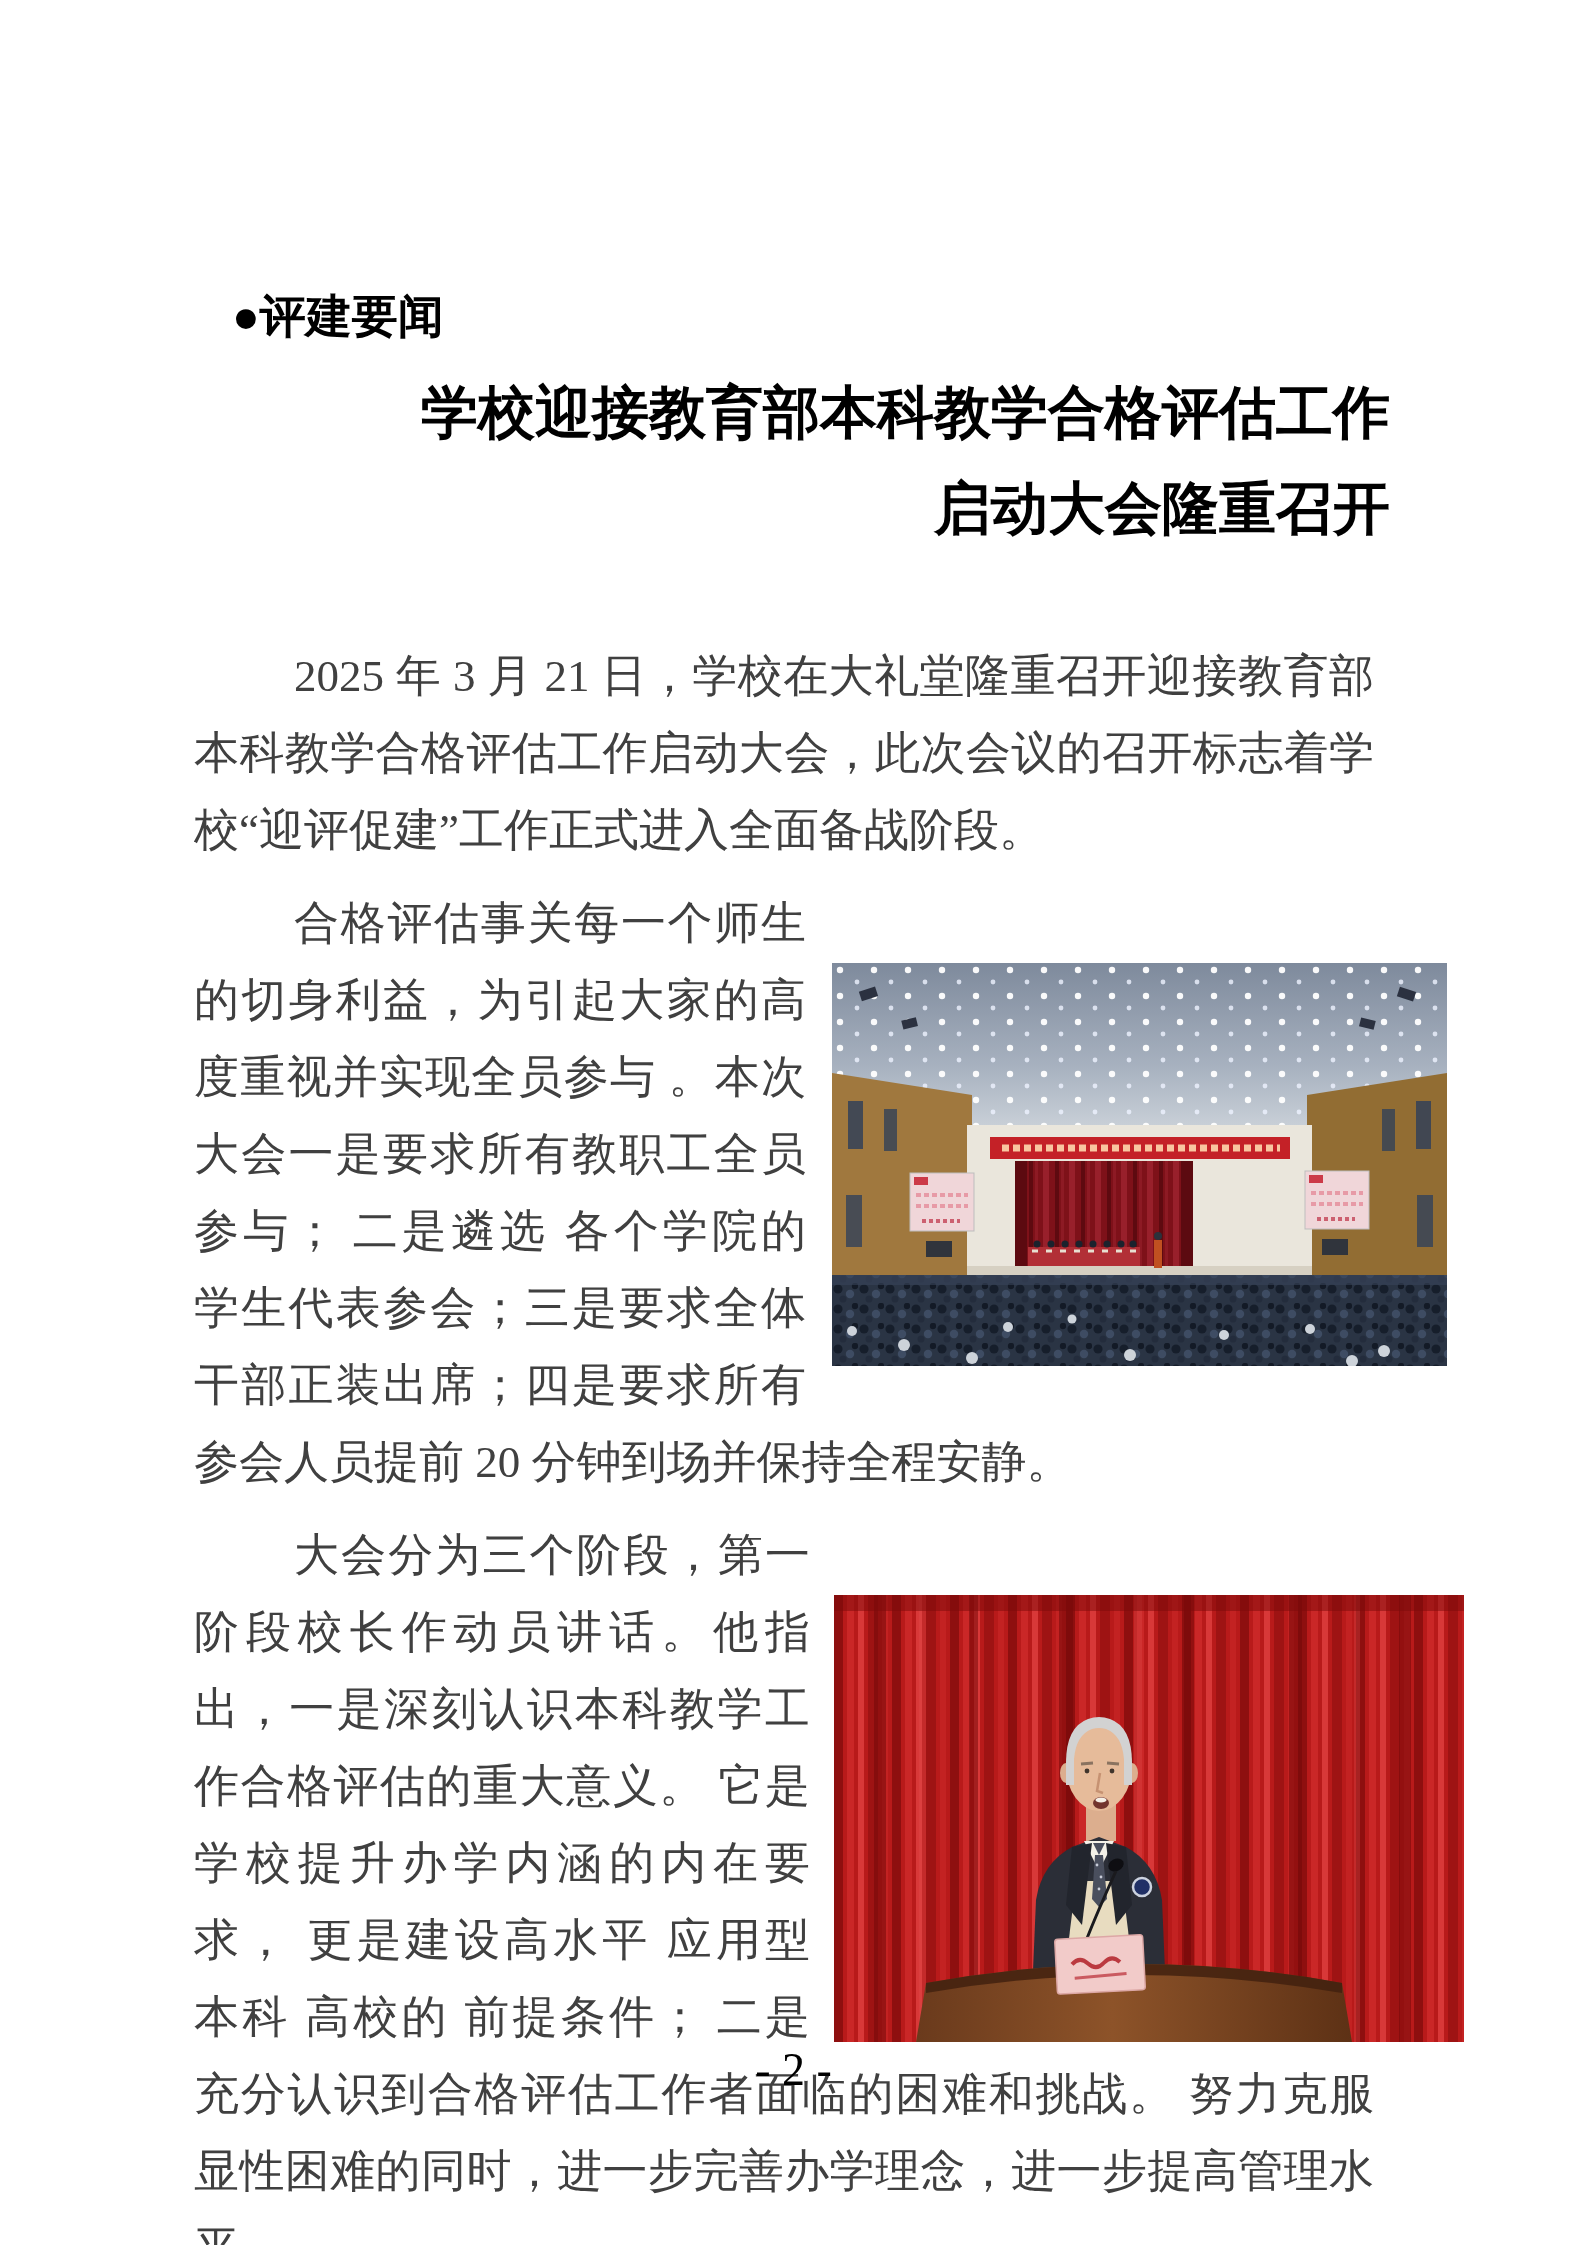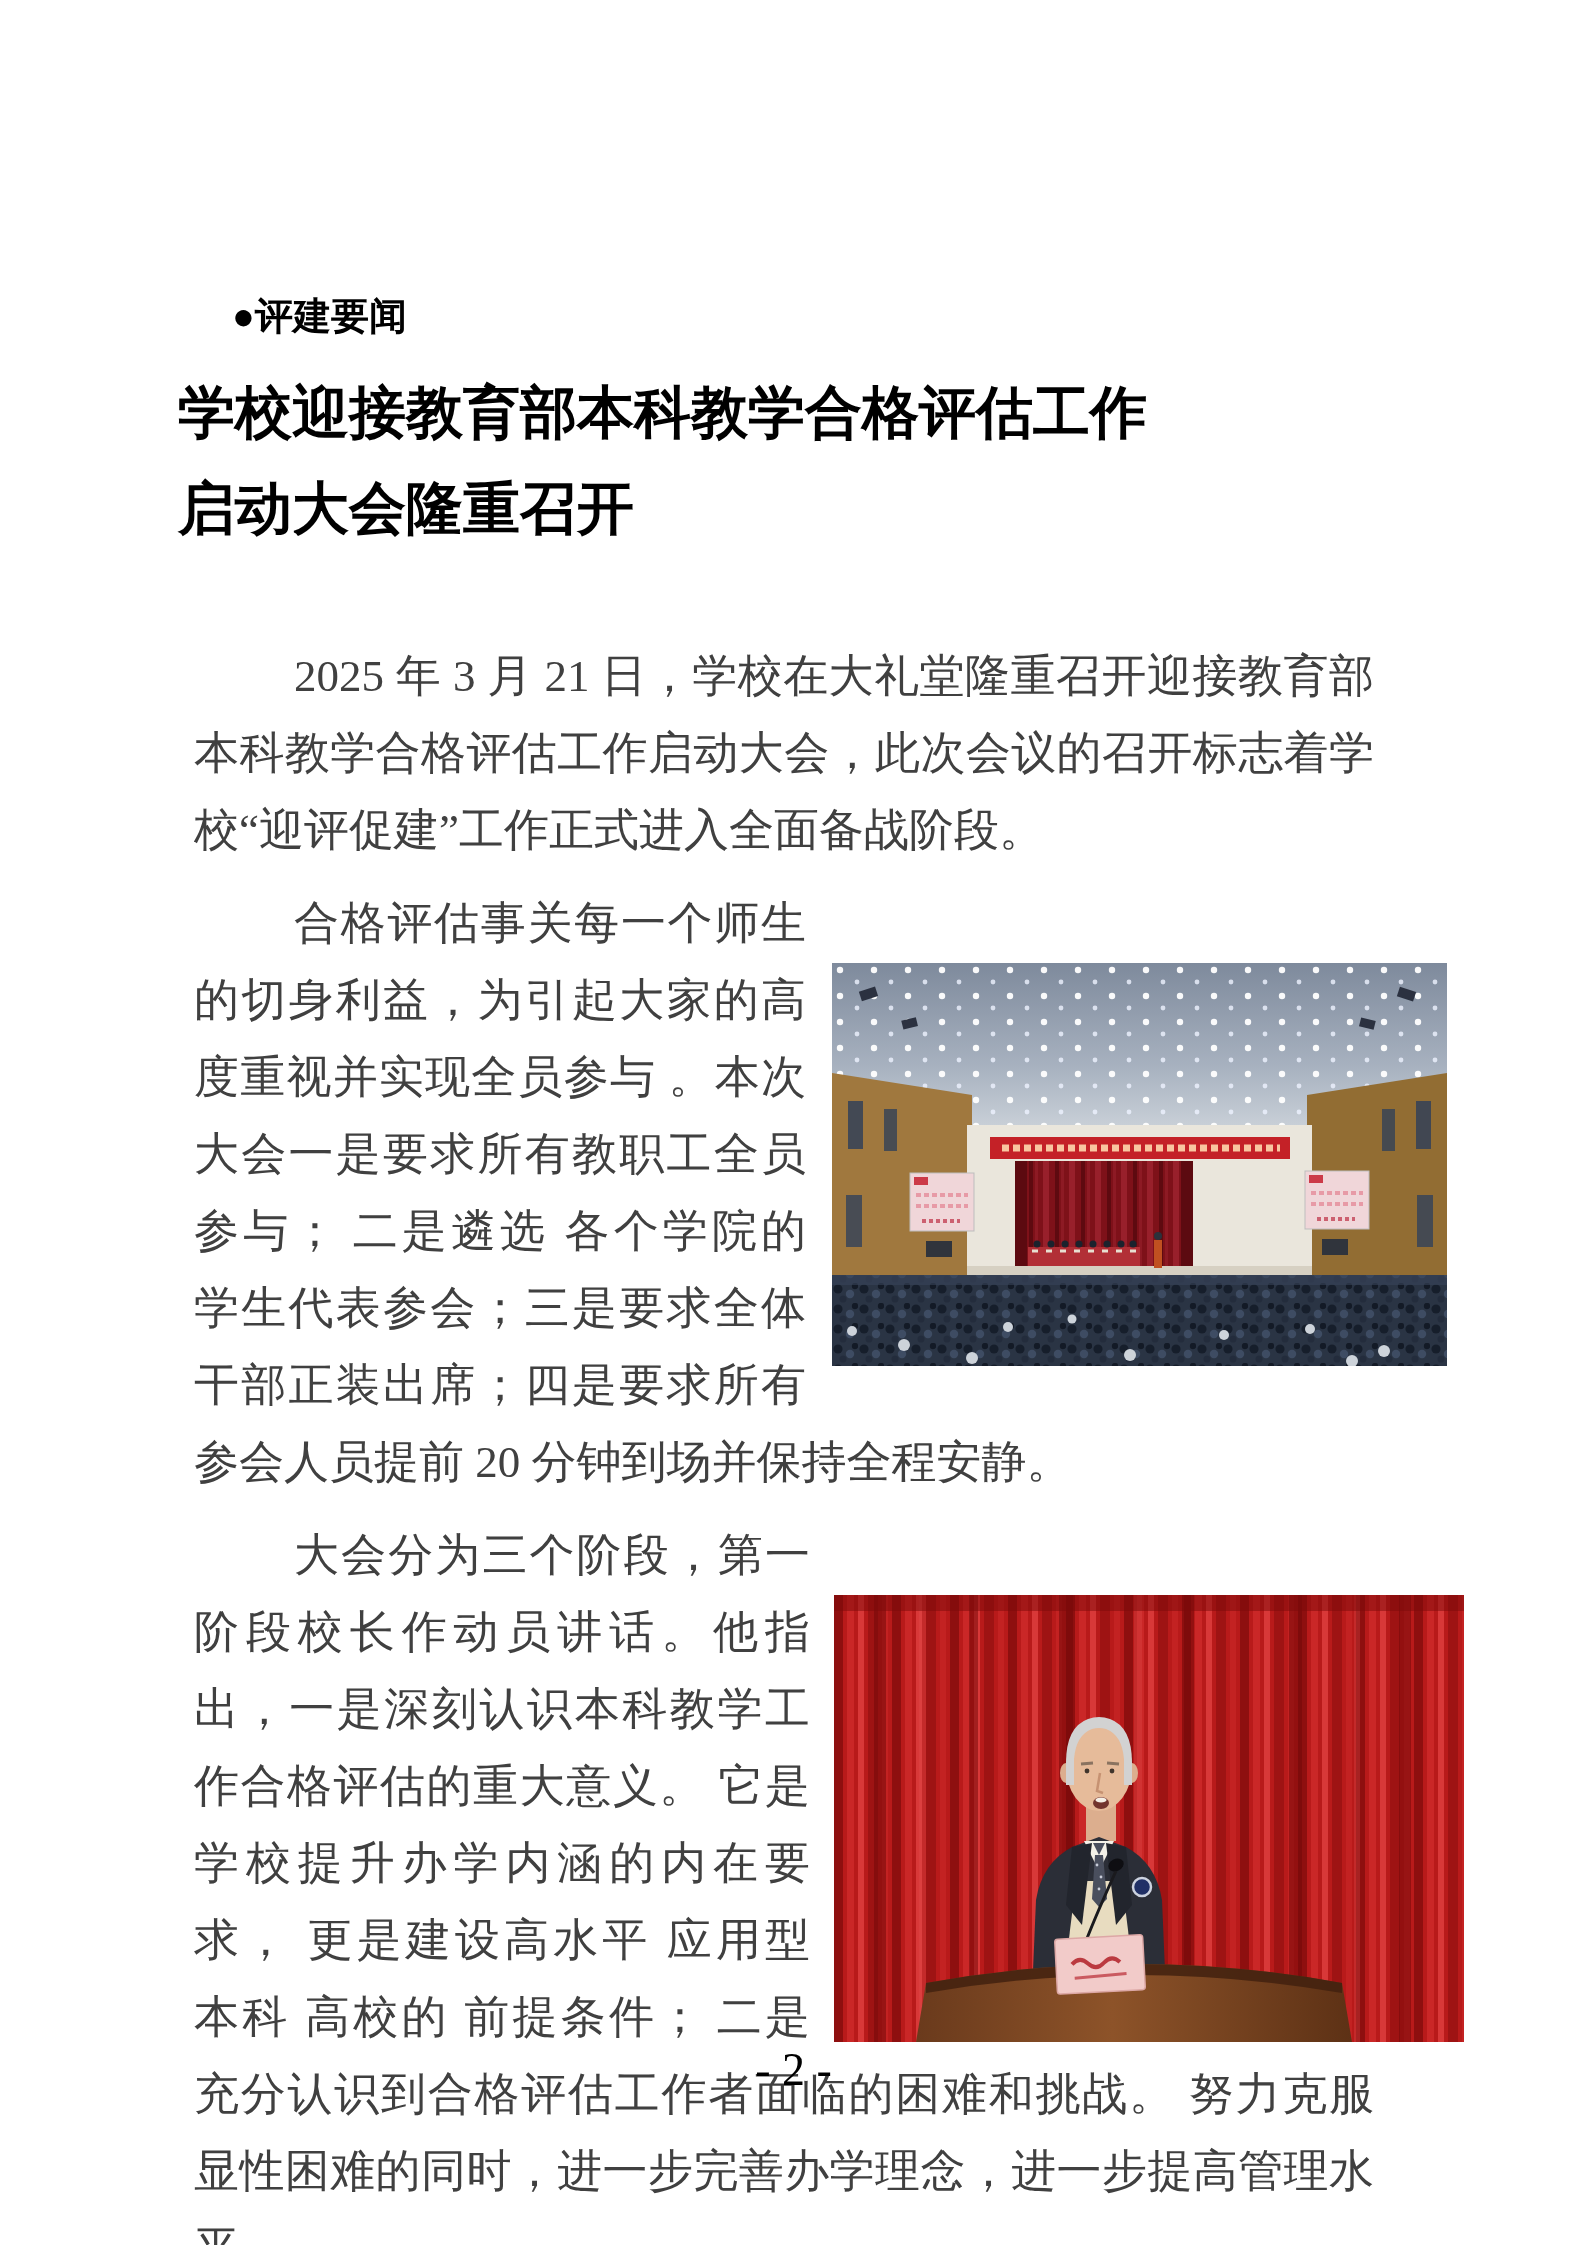--- a/index.html
+++ b/index.html
@@ -13,31 +13,31 @@
   .content{
     position:absolute;
     left:178px;top:0;
     width:1212px;
   }
   .section-marker{
     margin-top:288px;
     padding-left:54px;
     font-family:"Liberation Sans",sans-serif;
     font-weight:600;
-    font-size:38px;
+    font-size:46px;
     line-height:56px;
     color:#000;
   }
   .title{
     margin:20px 0 0 0;
     font-family:"Liberation Sans",sans-serif;
     font-weight:700;
     font-size:57px;
     line-height:96px;
-    text-align:left;
+    text-align:right;
     color:#000;
   }
   .title-line{display:block;}
   .para{
     margin:16px;
     font-family:"Liberation Serif",serif;
     font-size:45px;
     line-height:77px;
     text-align:justify;
     text-indent:100px;

